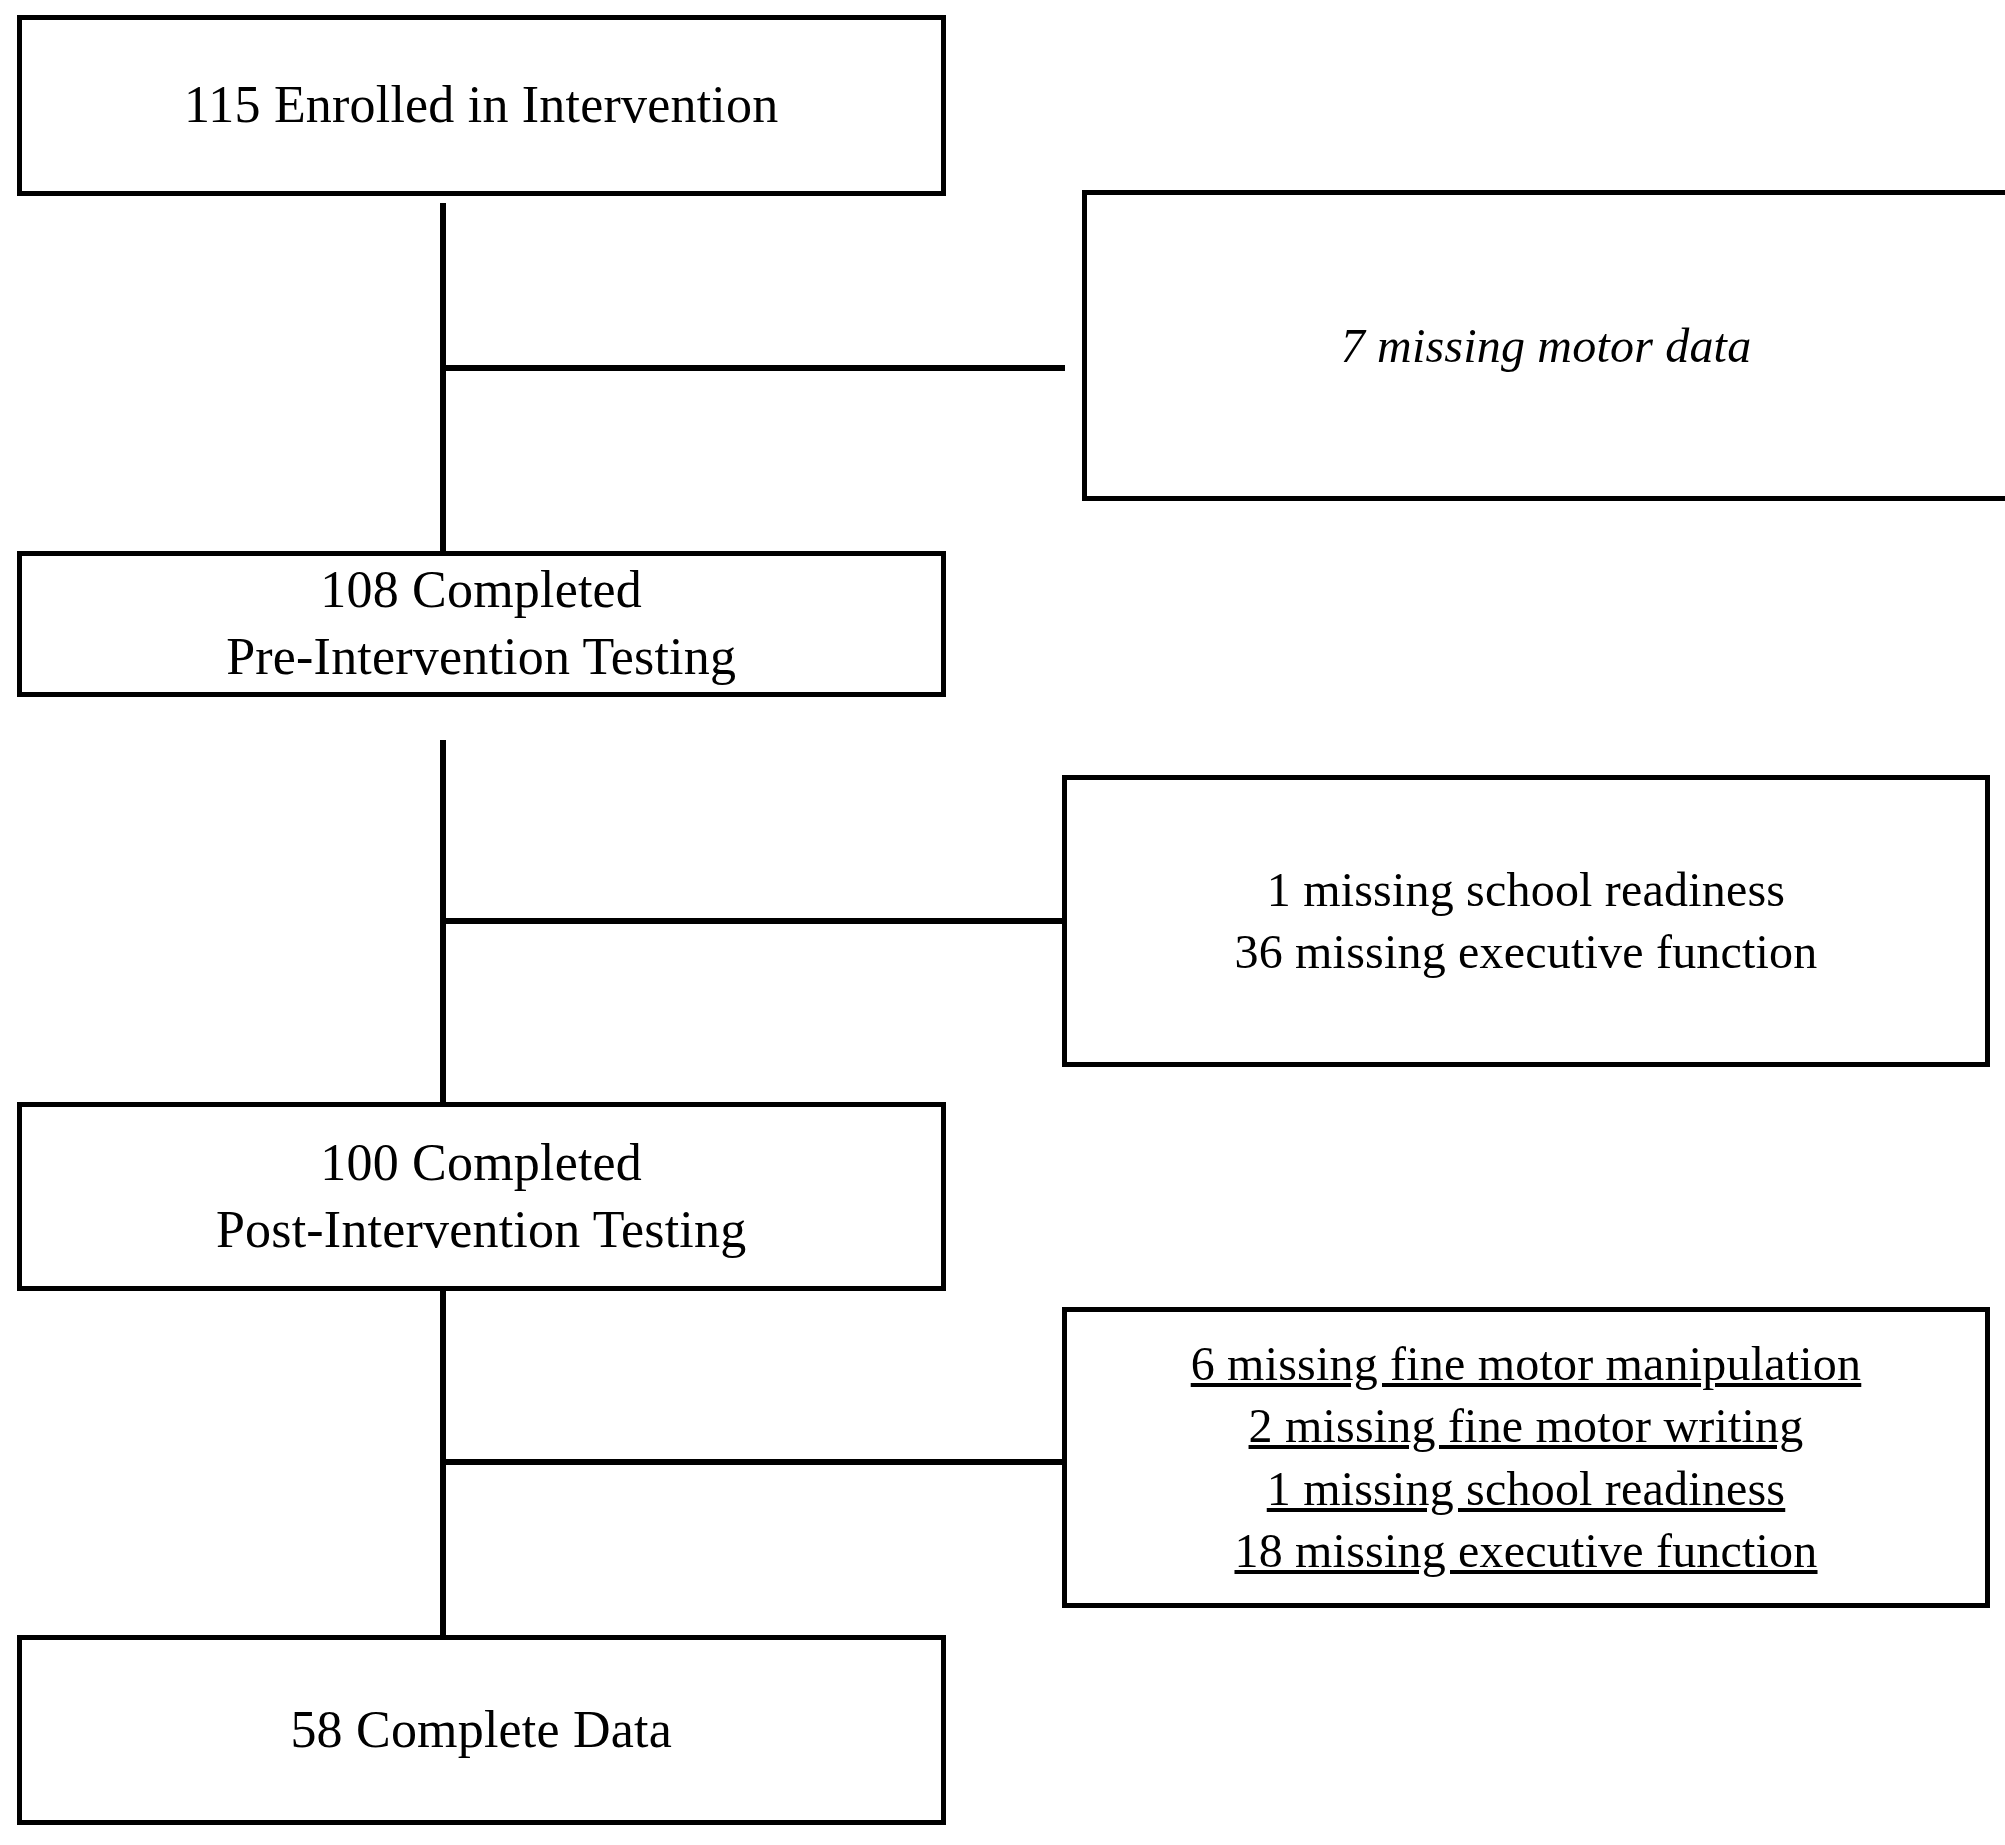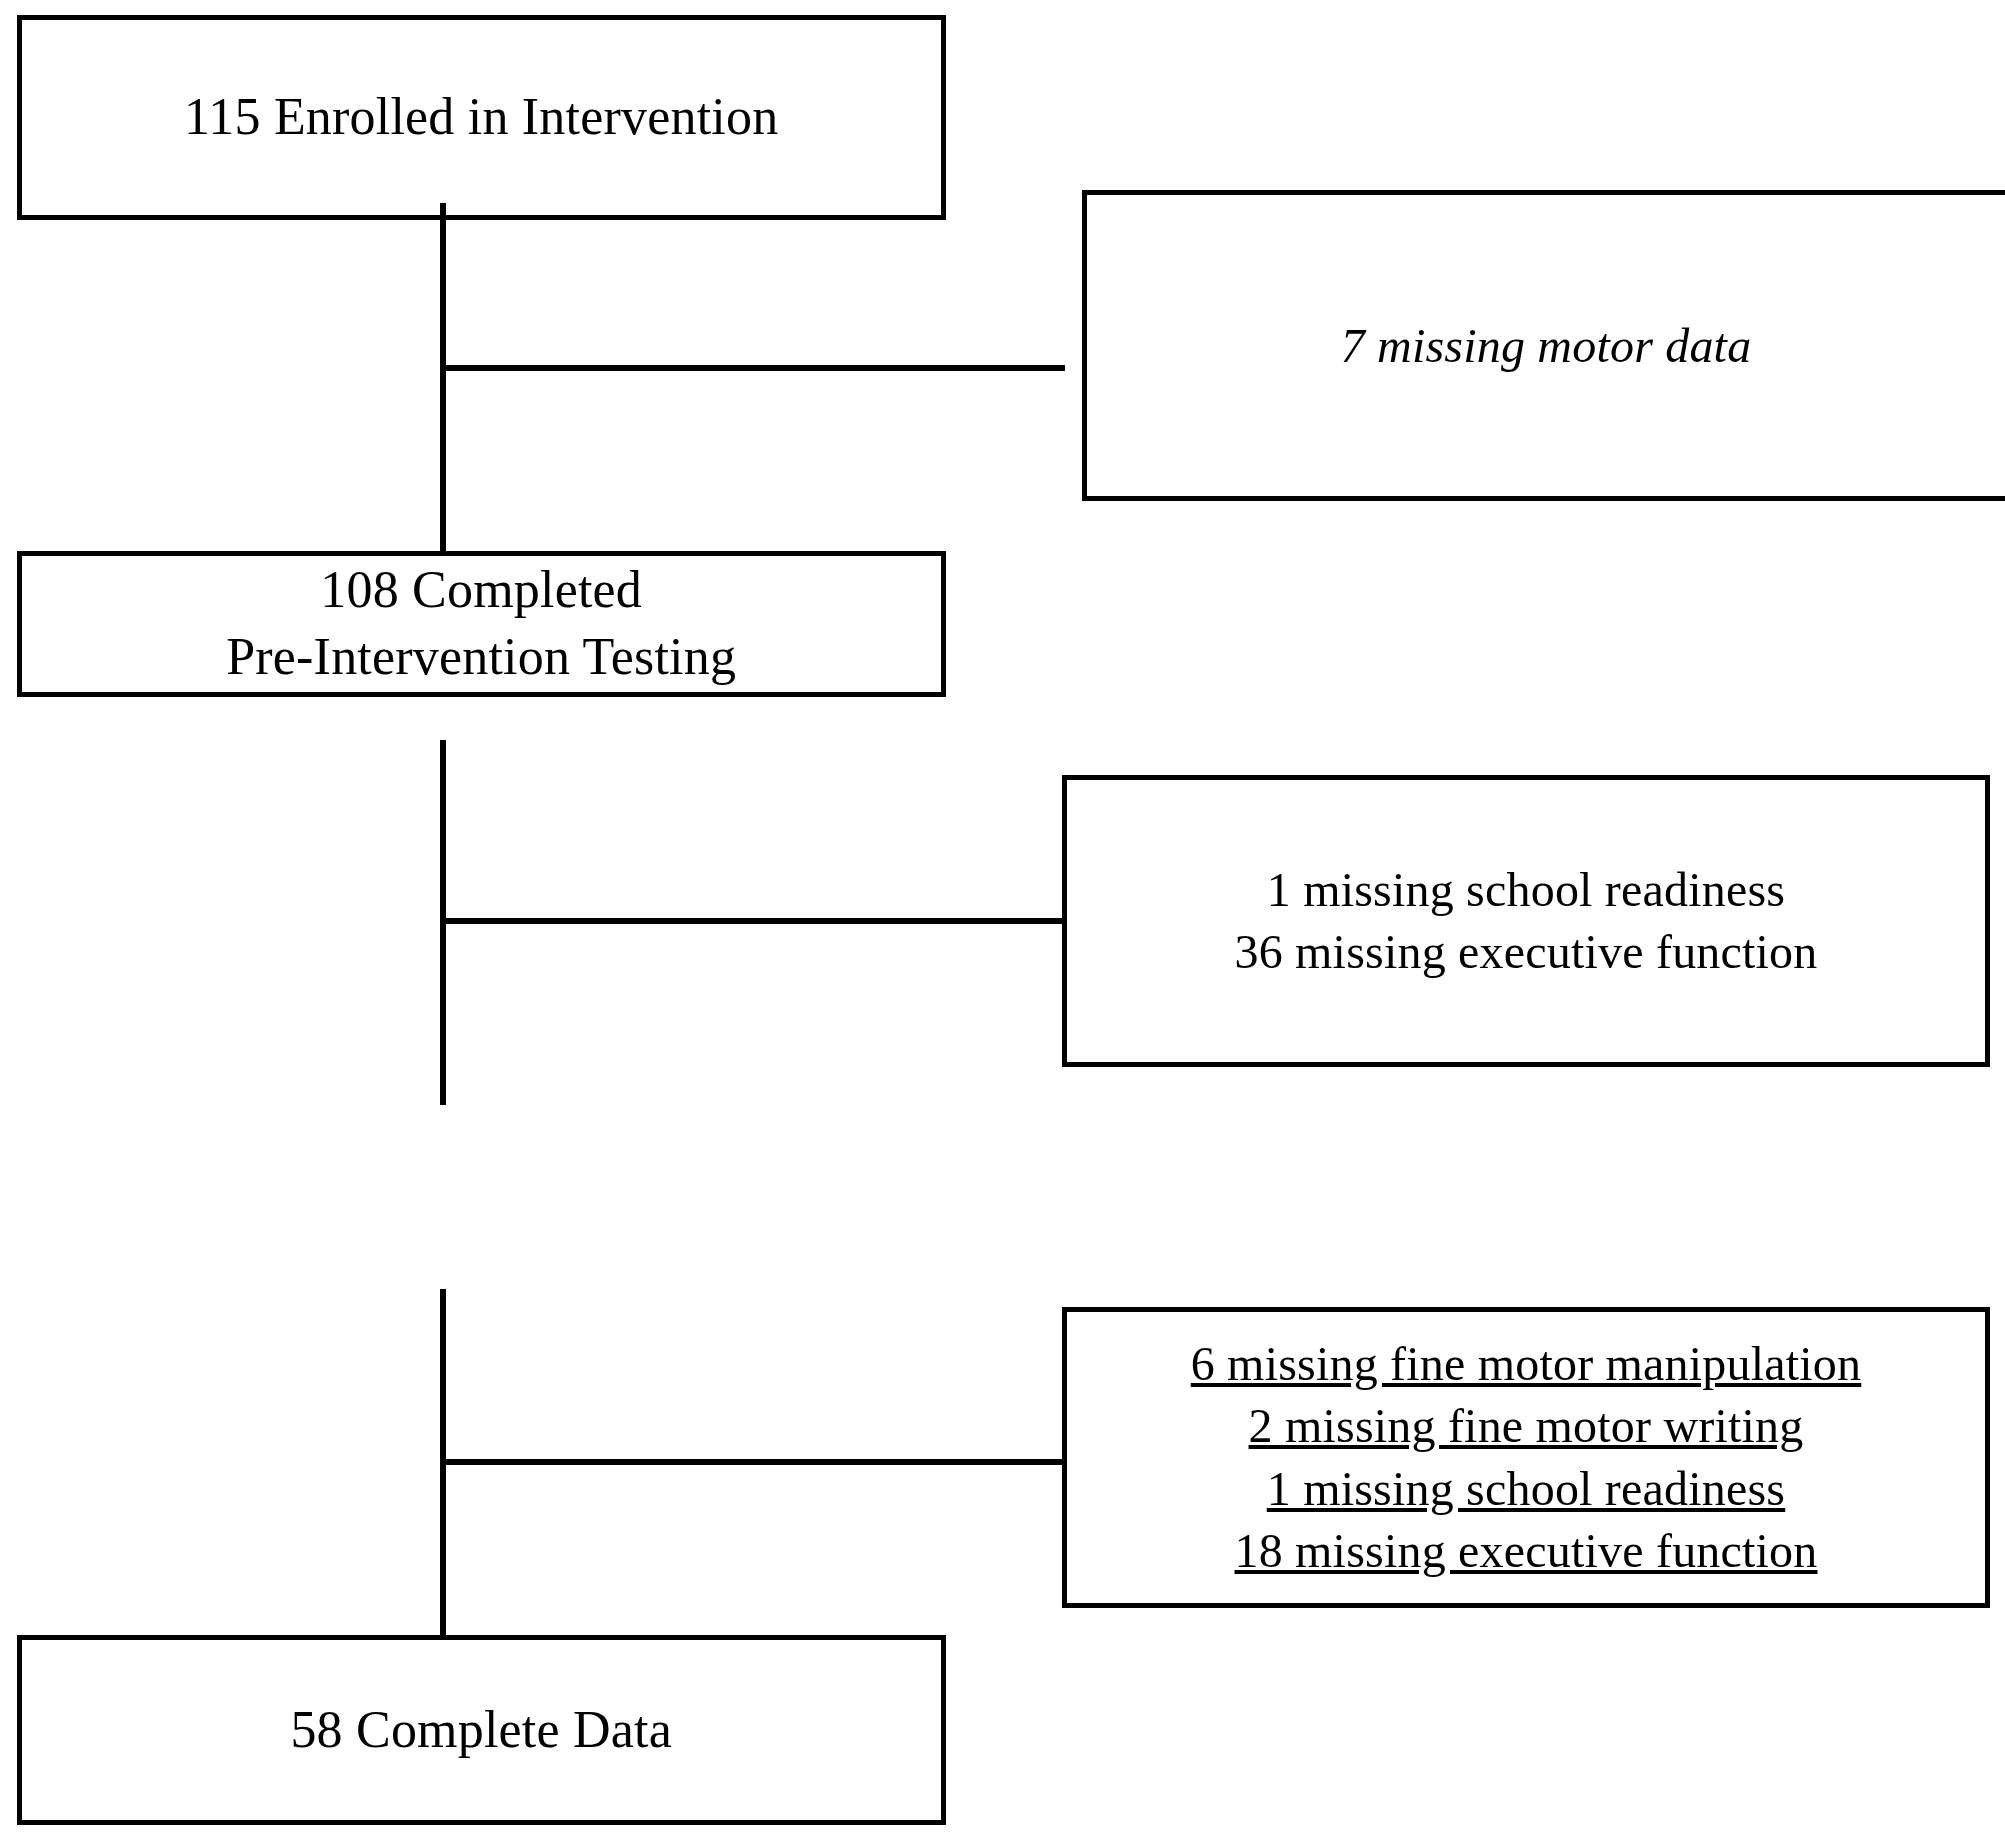--- a/index.html
+++ b/index.html
@@ -49,33 +49,39 @@
     background: #000000;
   }
   .v-line { width: 5.8px; }
   .h-line { height: 5.8px; }
 </style>
 </head>
 <body>
 
 <div id="canvas">
 
-  <div class="node primary" style="left:16.7px; top:15px; width:929px; height:205px;">
+  <div class="node primary" style="left:16.7px; top:15px; width:929px; height:181px;">
     <span class="node-text">
       <span class="tline">115 Enrolled in Intervention</span>
     </span>
   </div>
 
   <div class="node primary" style="left:16.7px; top:551px; width:929px; height:146px;">
     <span class="node-text">
       <span class="tline">108 Completed</span>
       <span class="tline">Pre-Intervention Testing</span>
     </span>
   </div>
 
+  <div class="node primary" style="left:16.7px; top:1102px; width:929px; height:189px;">
+    <span class="node-text">
+      <span class="tline">100 Completed</span>
+      <span class="tline">Post-Intervention Testing</span>
+    </span>
+  </div>
 
   <div class="node primary" style="left:16.7px; top:1635px; width:929px; height:190px;">
     <span class="node-text">
       <span class="tline">58 Complete Data</span>
     </span>
   </div>
 
   <div class="node exclusion" style="left:1082px; top:190px; width:928px; height:311px;font-style:italic;">
     <span class="node-text">
       <span class="tline">7 missing motor data</span>

